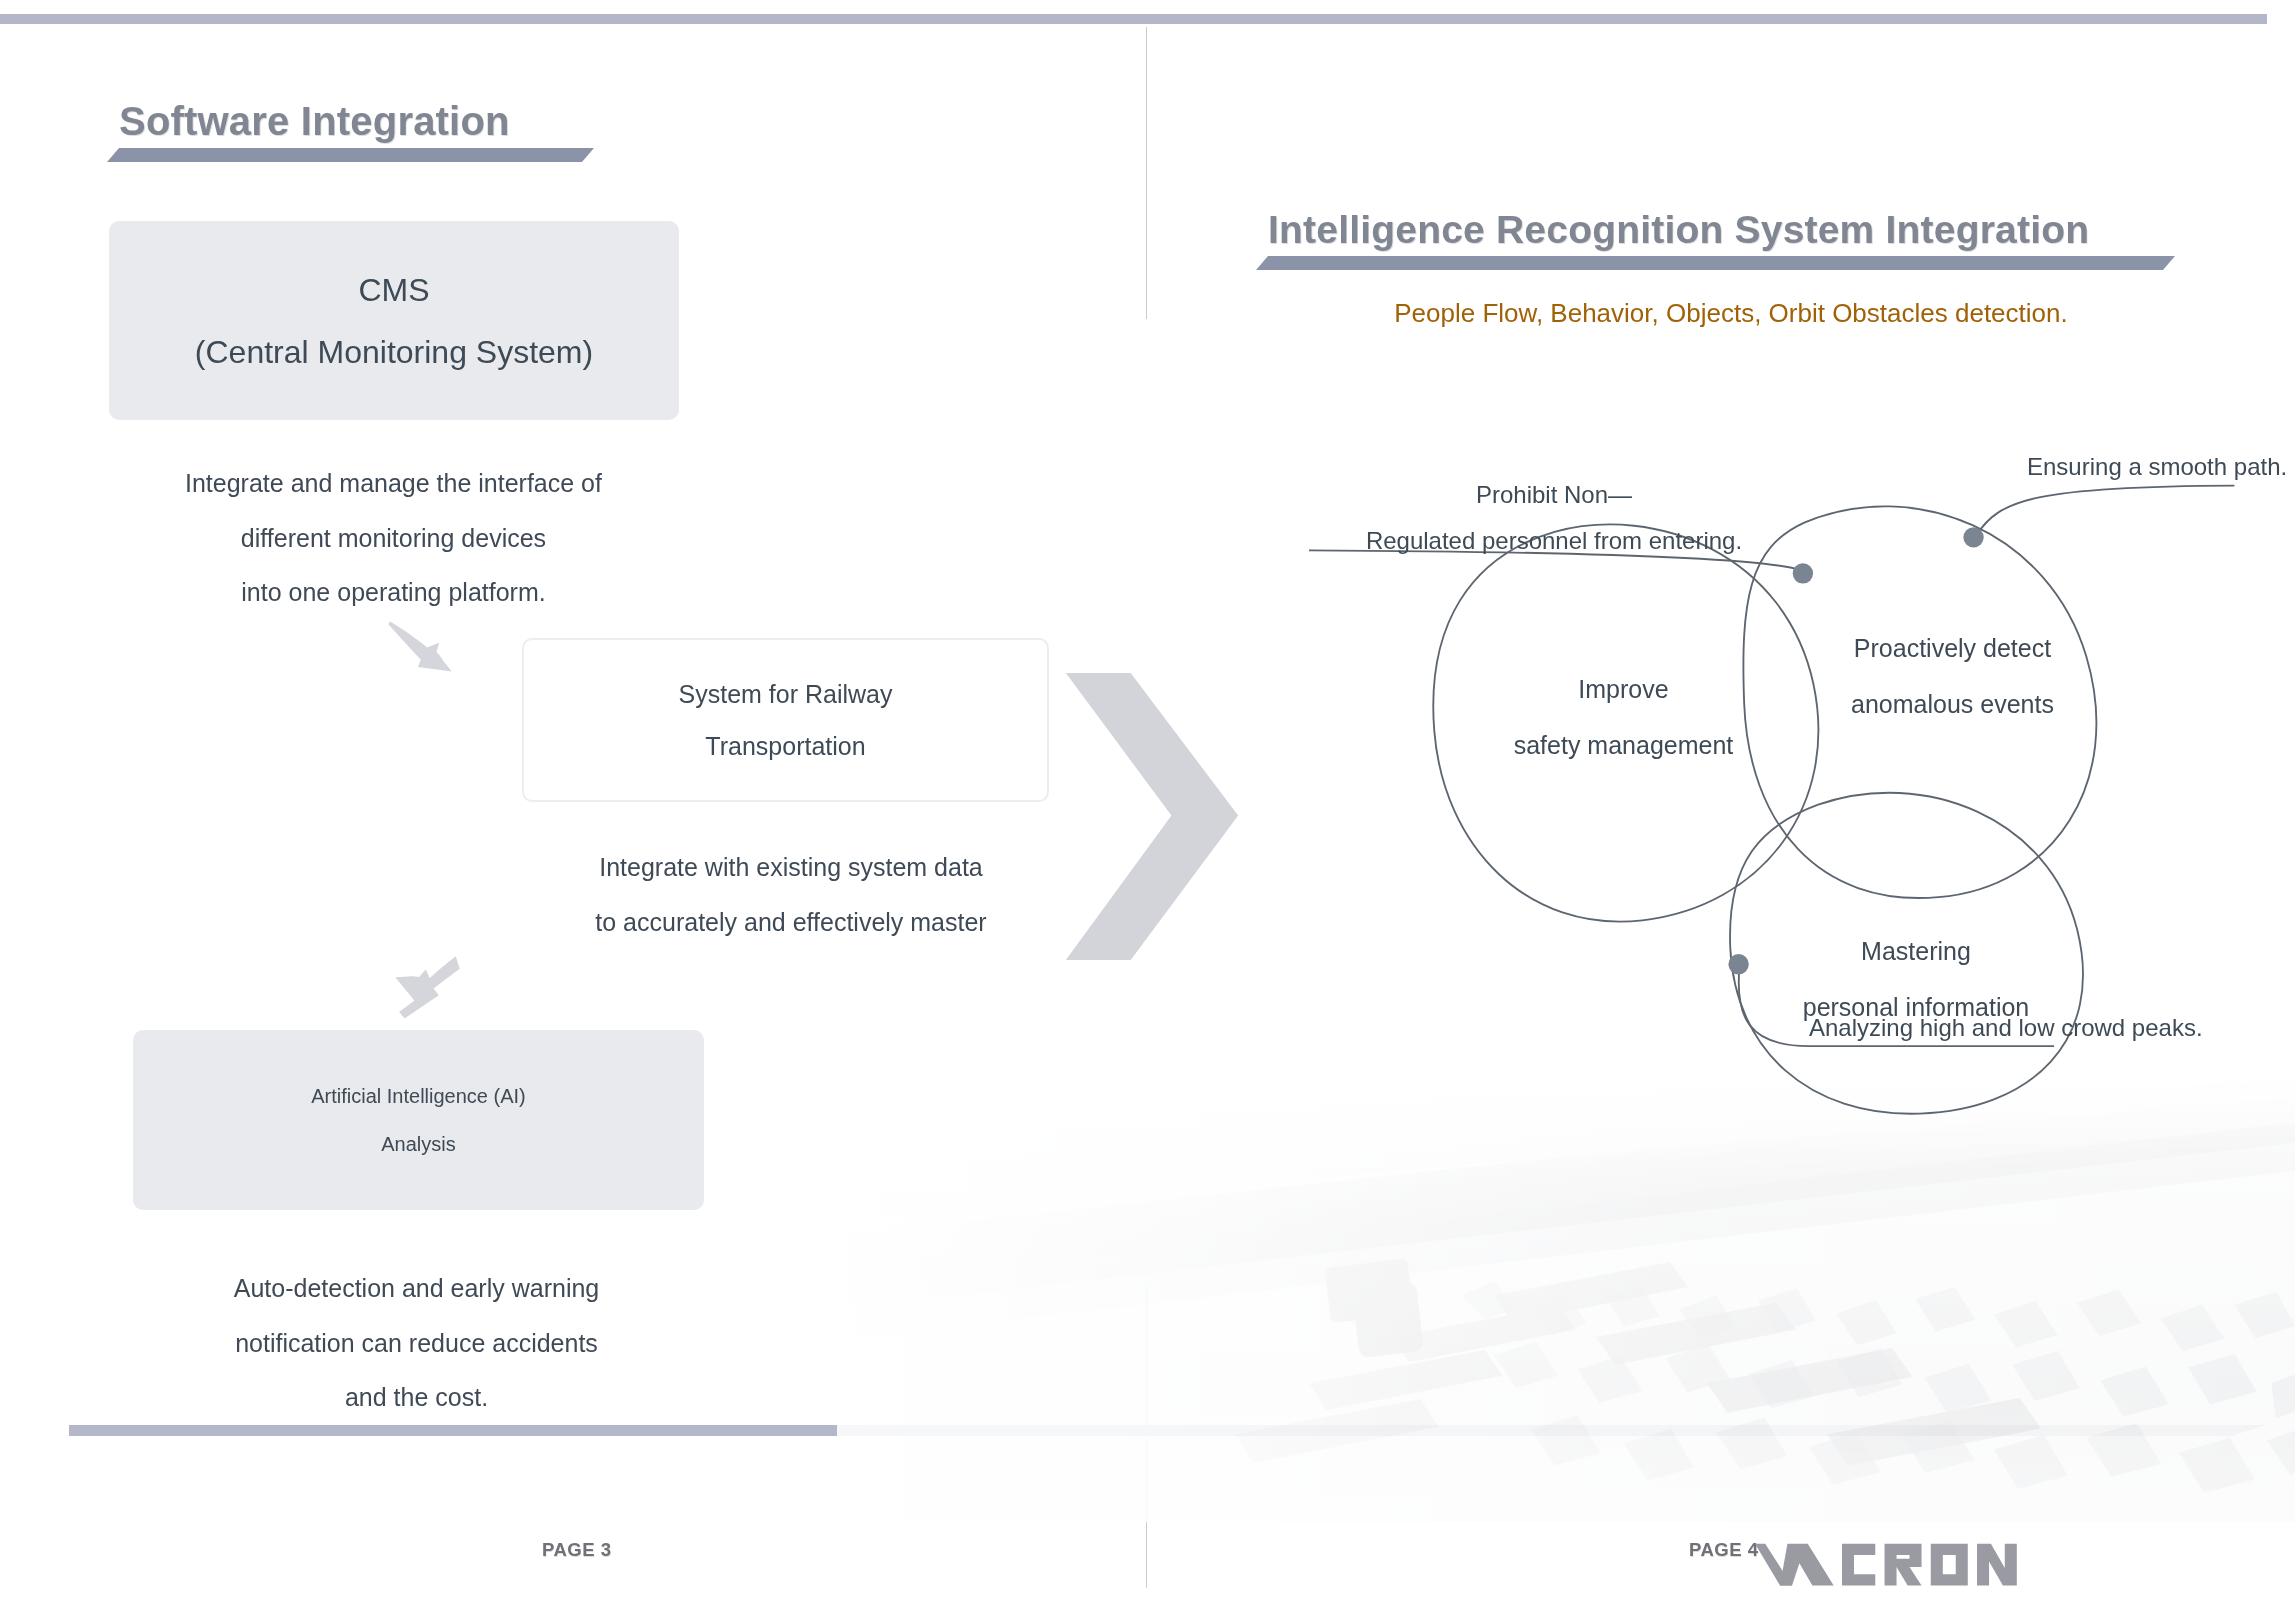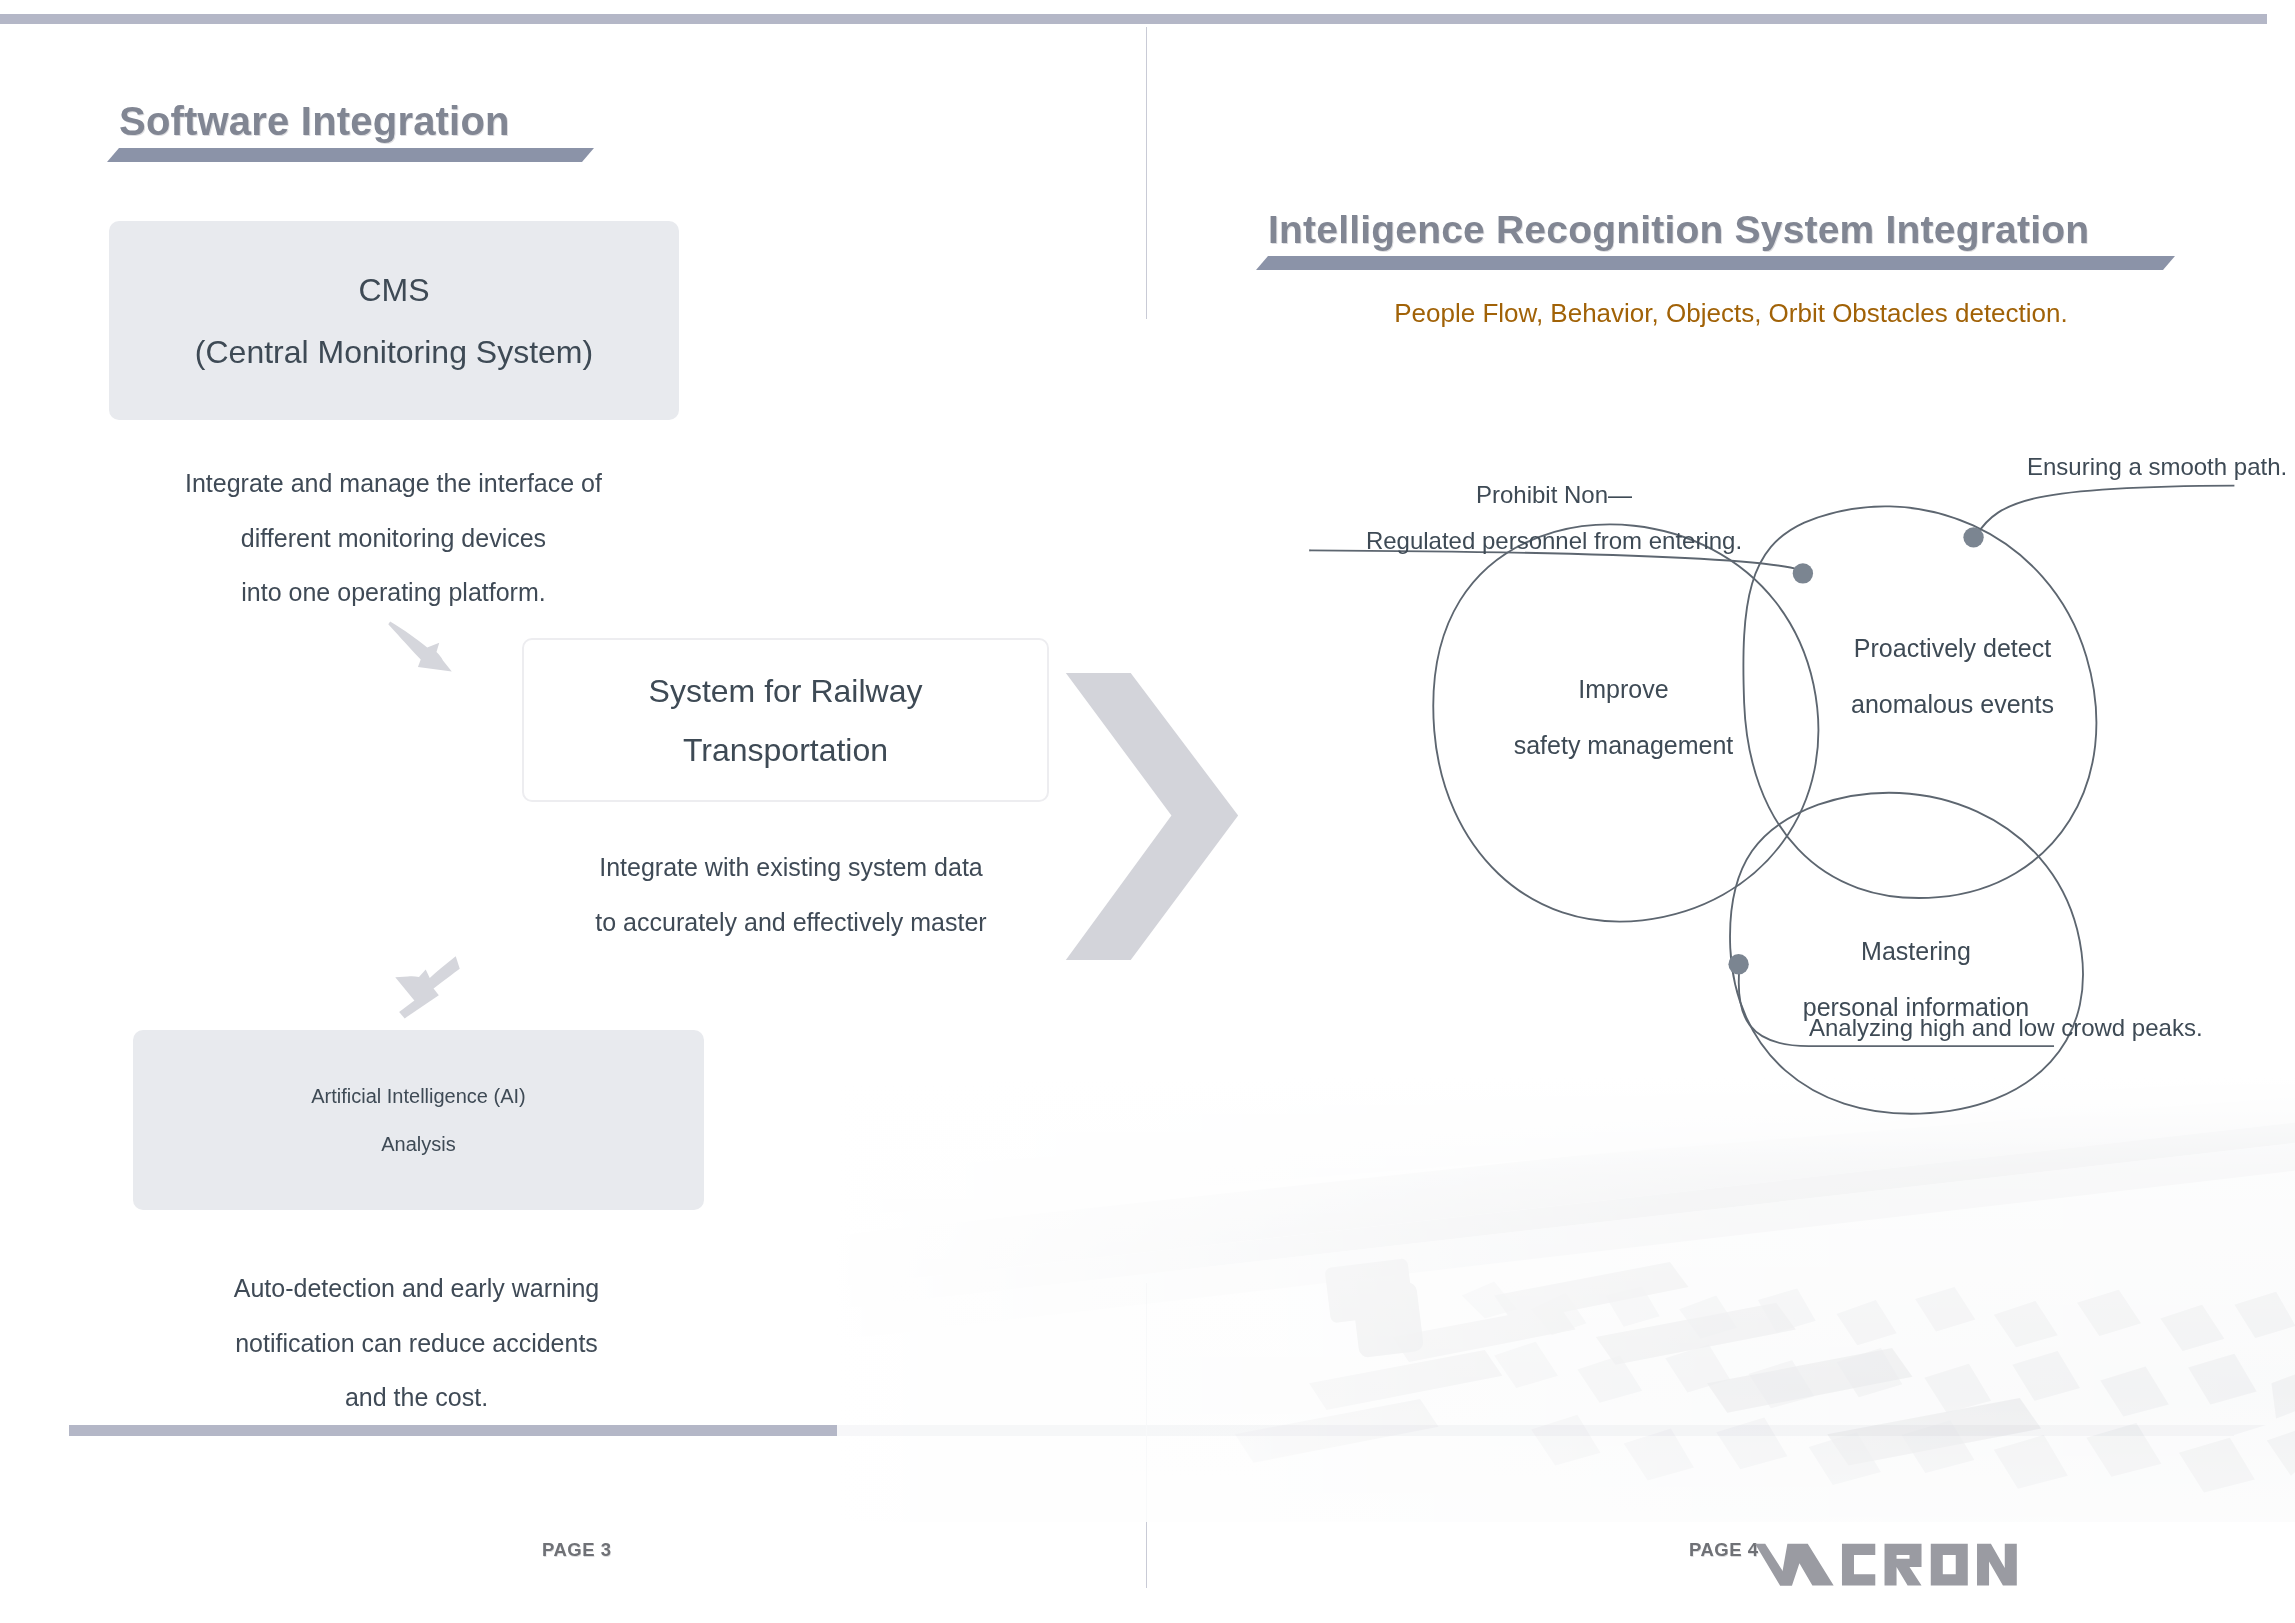--- a/index.html
+++ b/index.html
@@ -115,21 +115,21 @@
     background:#e8eaee;
     font-size:20px;
   }
   #ai-box .line + .line { margin-top:28px; }
 
   #railway-box {
     left:522px; top:638px;
     width:527px; height:164px;
     background:#ffffff;
     border:2.8px solid #ededf0;
-    font-size:32px;
+    font-size:25px;
   }
   #railway-box .line + .line { margin-top:27px; }
 
   
   .desc {
     position:absolute;
     text-align:center;
     color:#3f4a56;
     font-size:25px;
     line-height:2.18;

